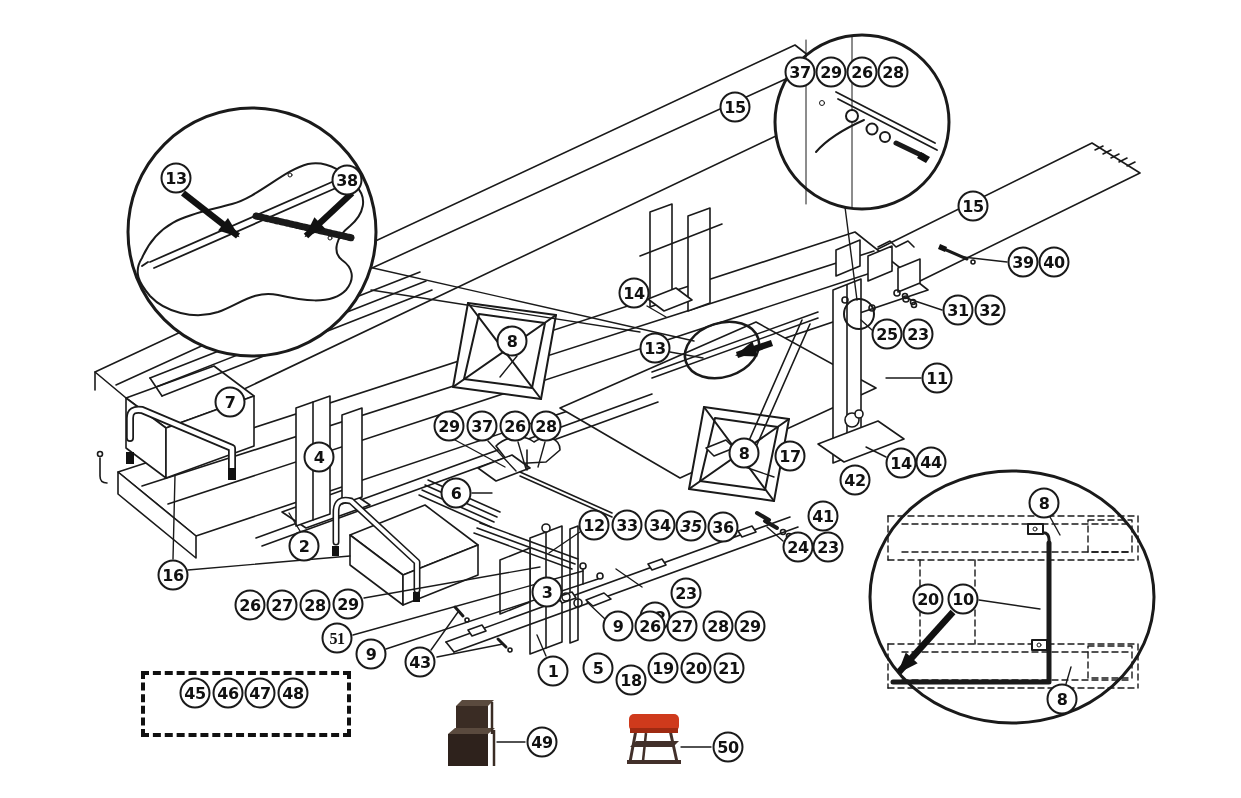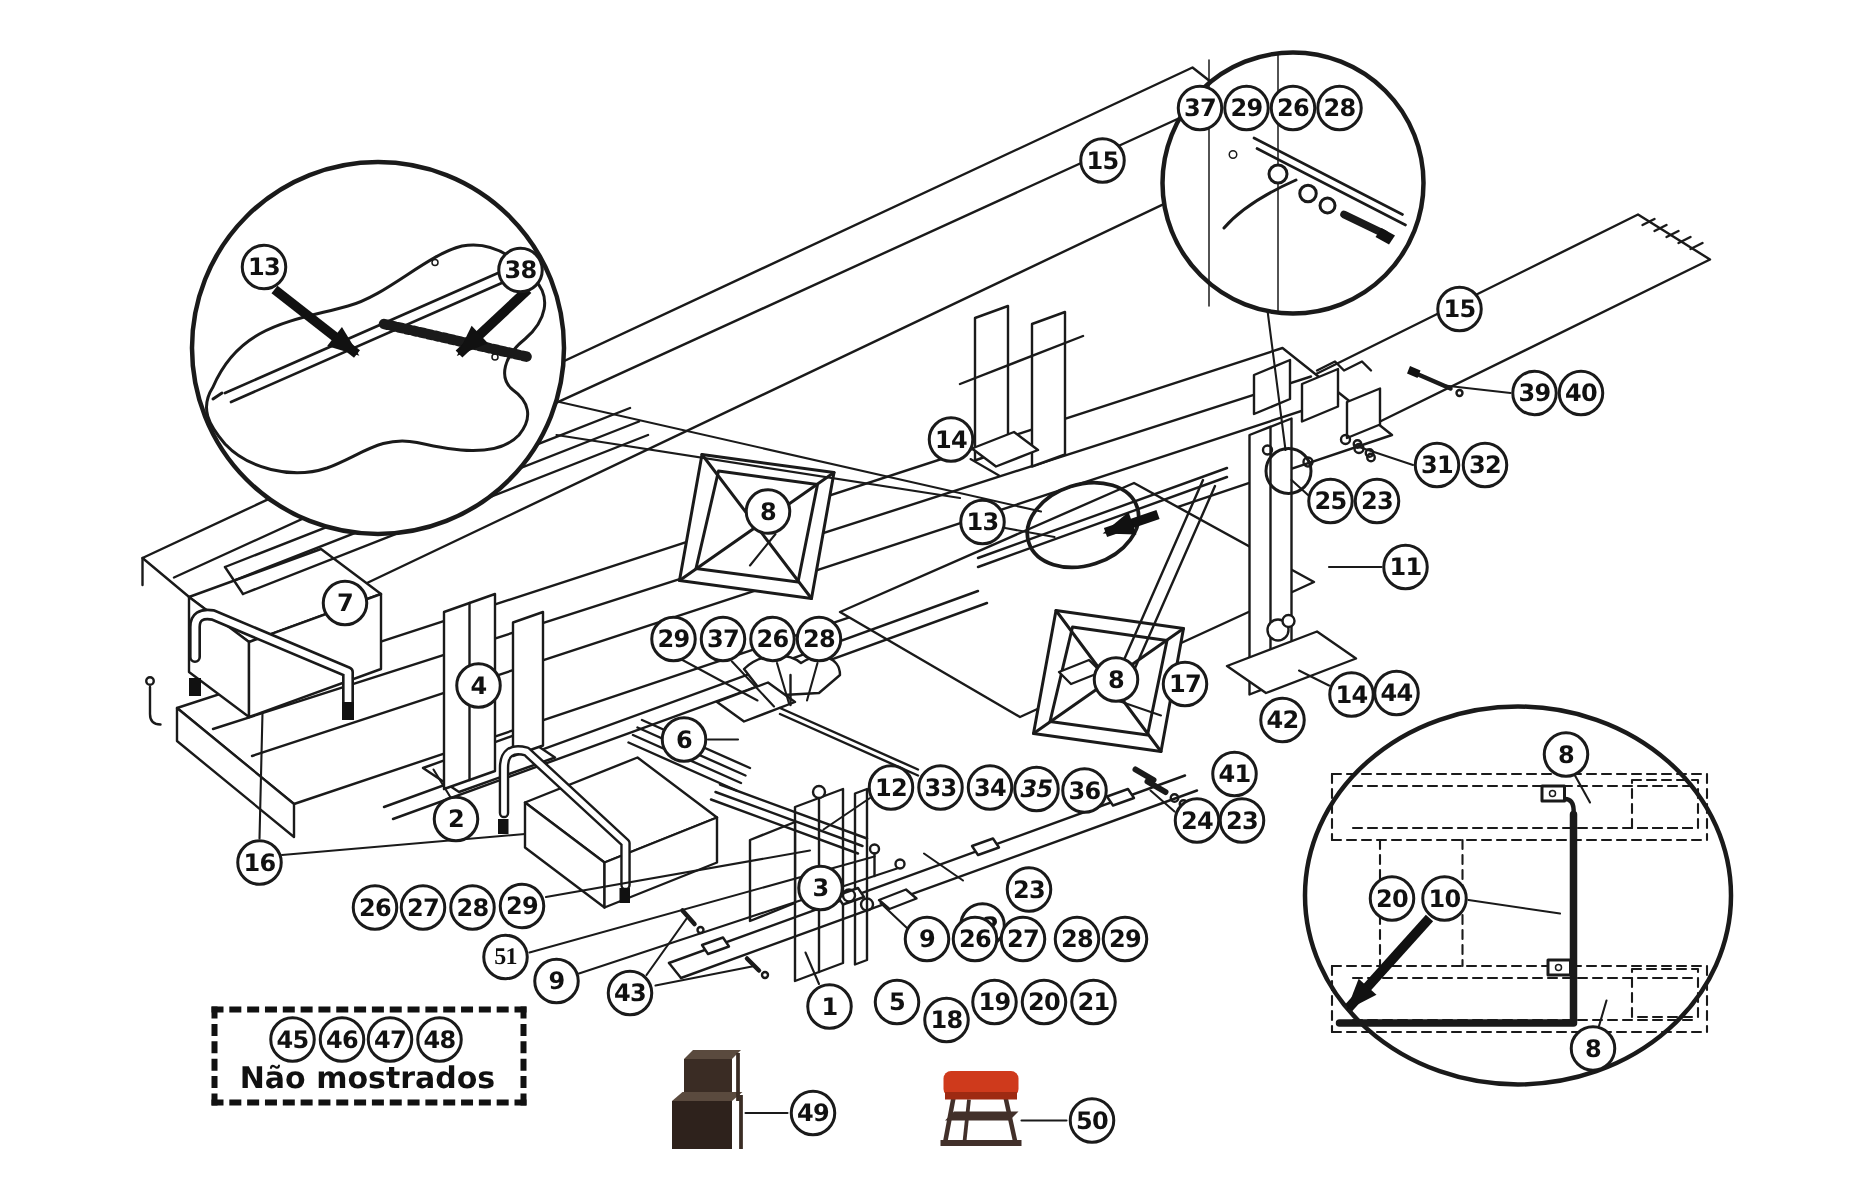--- a/index.html
+++ b/index.html
@@ -319,21 +319,20 @@
       </g>
     <g id="arrows" stroke="#111" stroke-width="6.5" stroke-linecap="butt">
         <line x1="183" y1="193" x2="238" y2="236" marker-end="url(#ah)"></line>
         <line x1="352" y1="193" x2="306" y2="236" marker-end="url(#ah)"></line>
         <line x1="772" y1="343" x2="737" y2="355" marker-end="url(#ah)"></line>
         <line x1="953" y1="612" x2="899" y2="672" marker-end="url(#ah)"></line>
       </g>
   </svg>
 
   <div id="not-shown-box"></div>
-  <div id="not-shown-caption">Não mostrados</div>
 
   <div id="balloons">
       <div class="balloon" style="left: 176px; top: 178px;">13</div>
       <div class="balloon" style="left: 347px; top: 180px;">38</div>
       <div class="balloon" style="left: 735px; top: 107px;">15</div>
       <div class="balloon" style="left: 800px; top: 72px;">37</div>
       <div class="balloon" style="left: 831px; top: 72px;">29</div>
       <div class="balloon" style="left: 862px; top: 72px;">26</div>
       <div class="balloon" style="left: 893px; top: 72px;">28</div>
       <div class="balloon" style="left: 973px; top: 206px;">15</div>

